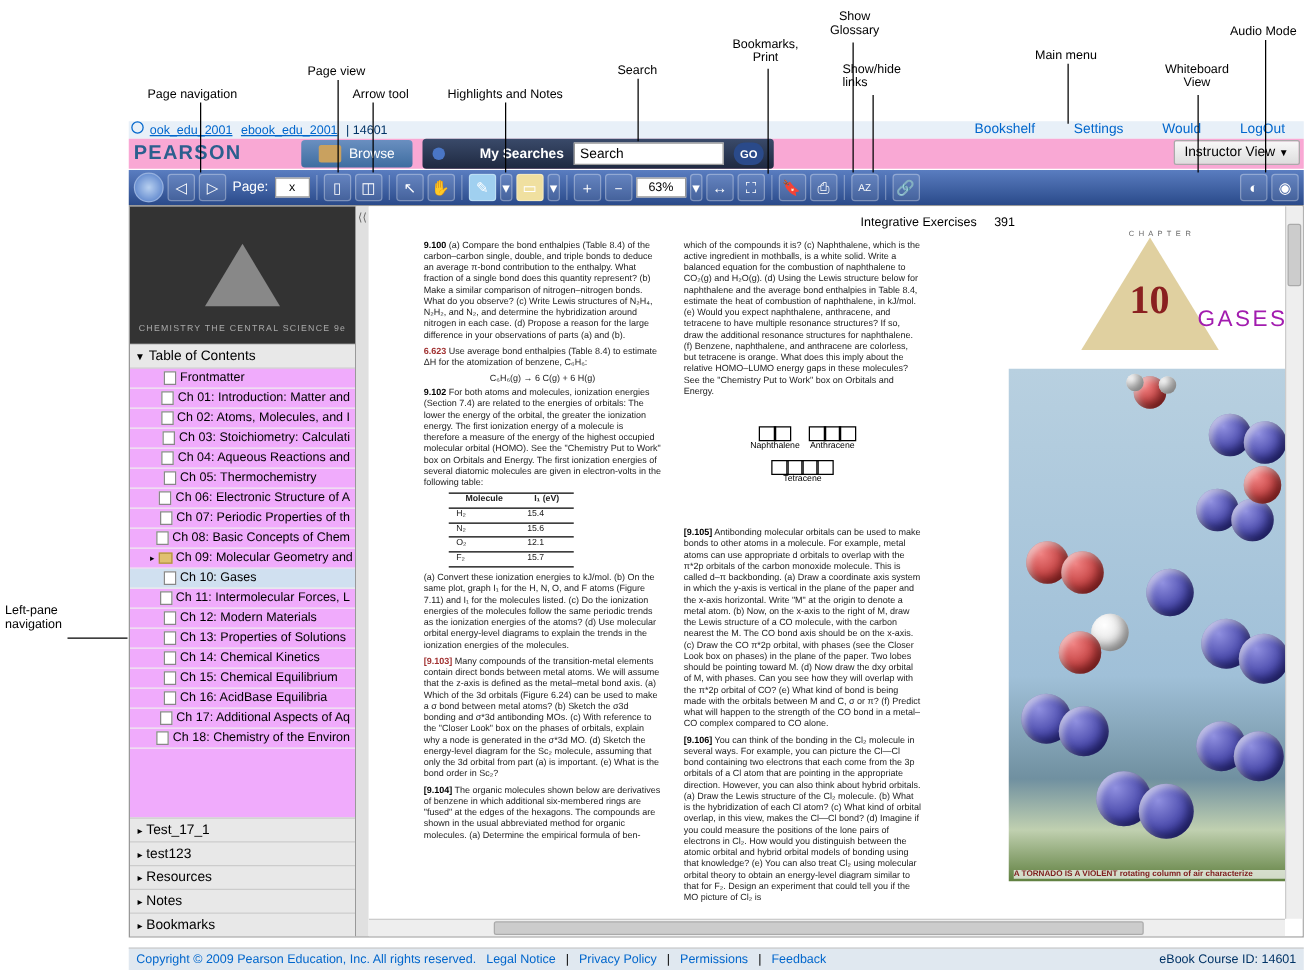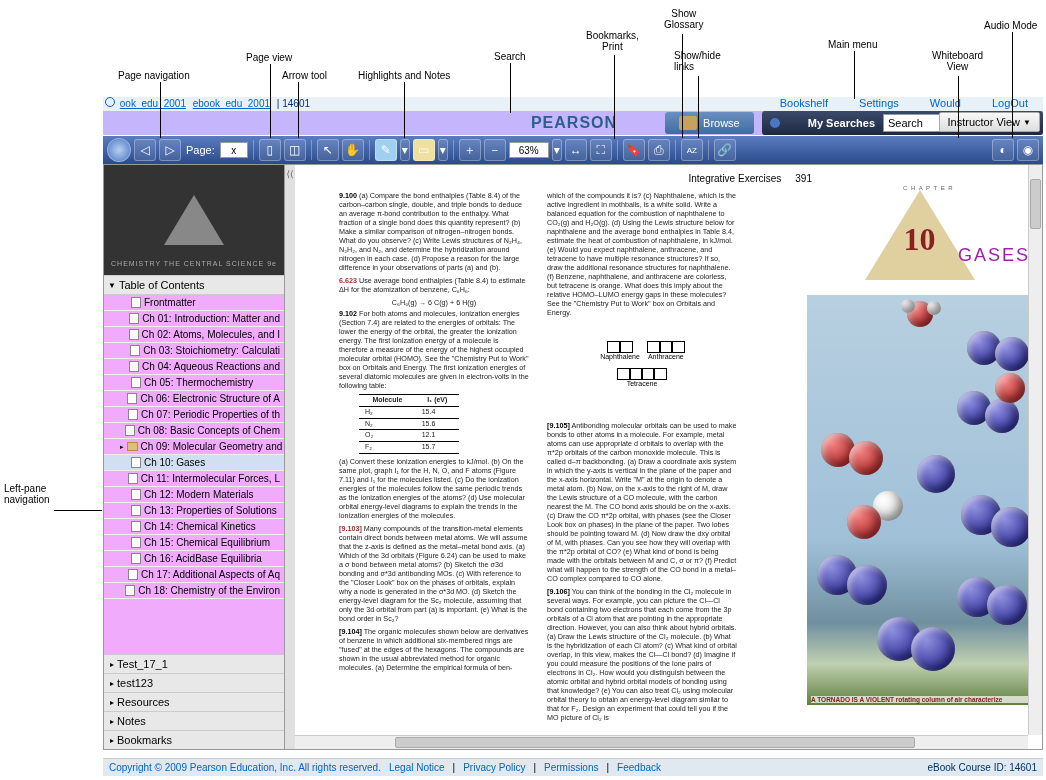--- a/index.html
+++ b/index.html
@@ -8,21 +8,21 @@
 
 .annot { position: absolute; font-size: 10px; color: #000; white-space: pre; z-index: 1000; }
 .annot-line { position: absolute; border-left: 1px solid #000; z-index: 999; }
 
 
 .breadcrumb { position: absolute; left: 103px; top: 97px; height: 14px; width: 940px; background: #e8f0f8; font-size: 10px; color: #036; }
 .breadcrumb a { color: #06c; text-decoration: underline; margin-right: 4px; }
 .top-links { position: absolute; right: 4px; top: 97px; font-size: 11px; }
 .top-links span { margin: 0 14px; color: #06c; cursor: pointer; }
 
-.logo-bar { position: absolute; left: 103px; top: 111px; height: 24px; width: 940px; background: #c4b5fd; display: flex; align-items: center; justify-content: flex-end; }
+.logo-bar { position: absolute; left: 103px; top: 111px; height: 24px; width: 940px; background: #f9a8d4; display: flex; align-items: center; }
 .pearson-logo { color: #2b5f8e; font-weight: bold; font-size: 16px; letter-spacing: 1px; margin-left: 4px; }
 .browse-btn { margin-left: 48px; background: linear-gradient(#6a8fc0,#3e6da0); color: #fff; padding: 4px 14px; border-radius: 3px; display: flex; align-items: center; gap: 6px; }
 .browse-btn .book-icon { width: 18px; height: 14px; background: #c9a15f; border-radius: 2px; }
 .searches-bar { margin-left: 8px; background: linear-gradient(#3a4a6a,#1e2940); padding: 3px 8px; border-radius: 3px; display: flex; align-items: center; gap: 8px; }
 .searches-bar .dot { width: 10px; height: 10px; background: #4a76c5; border-radius: 50%; }
 .searches-bar .label { color: #fff; font-weight: bold; padding-left: 20px; }
 .search-input { width: 120px; height: 18px; border: 1px solid #999; padding: 0 4px; font-size: 11px; }
 .go-btn { background: #2a4a8a; color: #fff; border-radius: 9px; width: 24px; height: 18px; text-align: center; line-height: 18px; font-size: 9px; font-weight: bold; }
 .instructor-view { position: absolute; right: 6px; top: 112px; background: linear-gradient(#f8f8f8,#ddd); border: 1px solid #aaa; padding: 3px 8px; font-size: 11px; border-radius: 2px; display: flex; align-items: center; gap: 3px;}
 .instructor-view .chev { font-size: 8px; }

